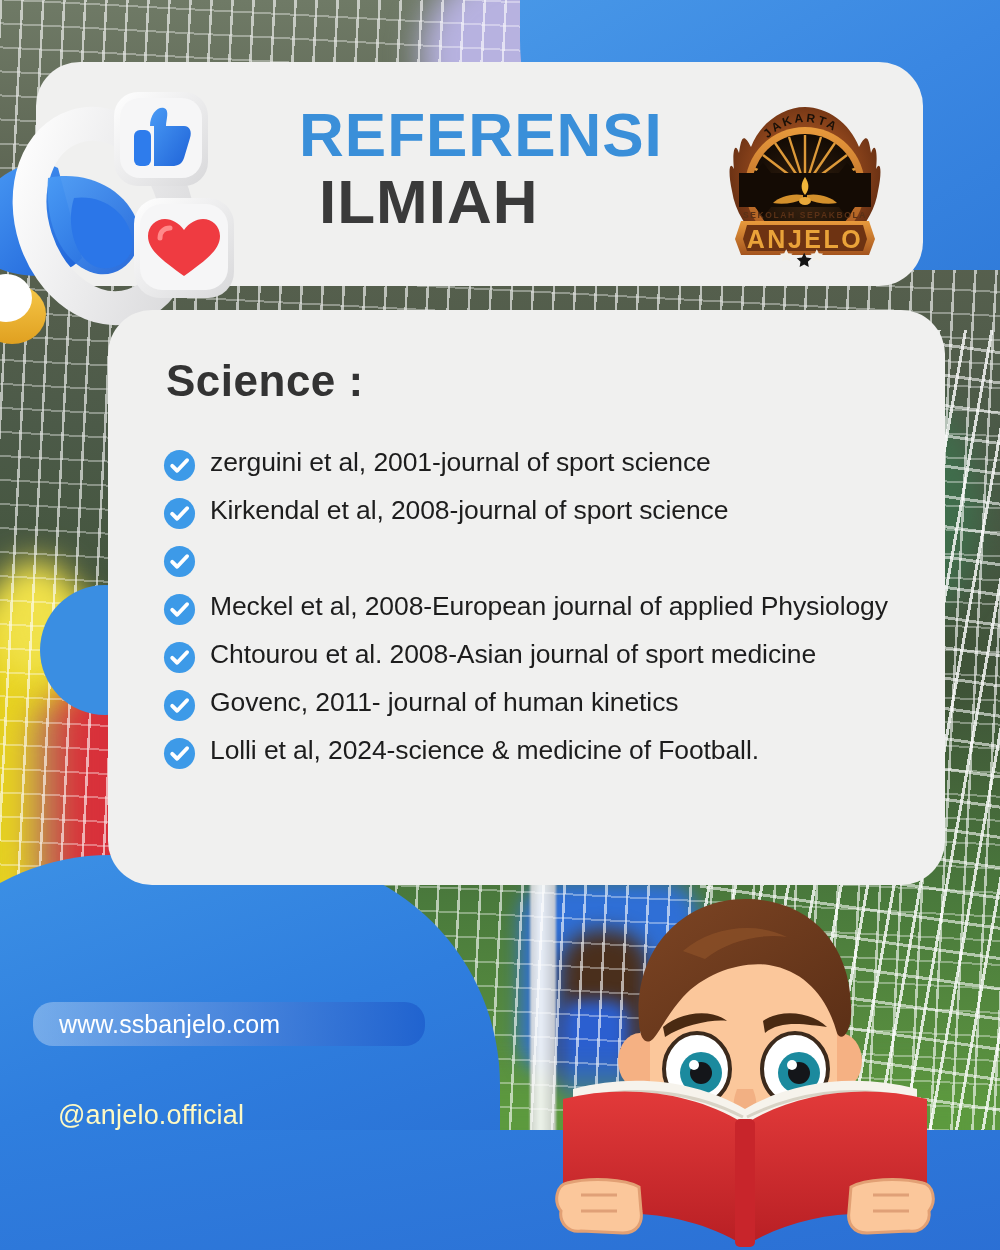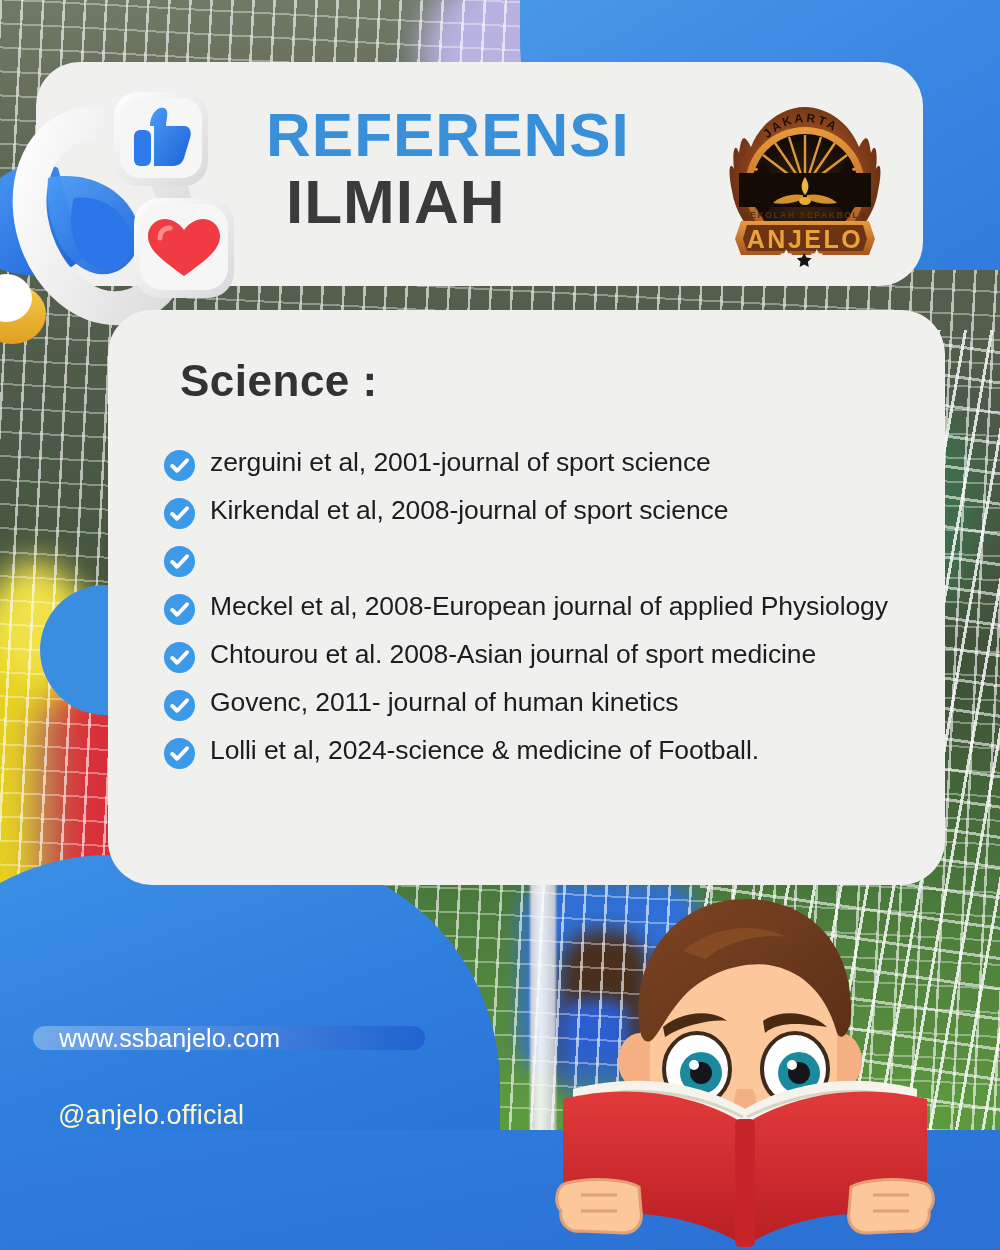--- a/index.html
+++ b/index.html
@@ -70,55 +70,55 @@
   
   .card {
     position:absolute;
     background:#f0f0ef;
     border-radius:44px;
   }
   #header-card { left:36px; top:62px; width:887px; height:224px; }
   #body-card   { left:108px; top:310px; width:837px; height:575px; }
 
   
-  .title-wrap { position:absolute; left:266px; top:105px; }
+  .title-wrap { position:absolute; left:299px; top:105px; }
   .title-line1 {
     font-size:62px; font-weight:bold; letter-spacing:1px;
     color:#3a8fd9; line-height:.98; font-family:"Liberation Sans", sans-serif;
   }
   .title-line2 {
     font-size:62px; font-weight:bold; letter-spacing:1px;
     color:#3a3a3a; line-height:1.02; margin-top:4px;margin-left:20px;
   }
 
   
   #logo { position:absolute; left:725px; top:103px; width:160px; height:165px; }
   .logo-svg { width:160px; height:165px; display:block; }
 
   
   #megaphone { position:absolute; left:-14px; top:48px; width:270px; height:300px; }
 
   
   .section-title {
-    position:absolute; left:180px; top:356px;
+    position:absolute; left:166px; top:356px;
     font-size:44px; font-weight:bold; color:#333; letter-spacing:.5px;
   }
   #ref-list { position:absolute; left:163px; top:445px; width:760px; }
   .ref-item { display:flex; align-items:flex-start; margin-bottom:11px; }
   .check {
     flex:0 0 auto; width:33px; height:33px; margin-top:4px; margin-right:14px;
   }
   .ref-text {
     font-size:26.5px; color:#1d1d1d; line-height:1.32; letter-spacing:-.1px;
     font-family:"Liberation Sans", sans-serif; font-weight:400;
   }
 
   
   #website-pill {
-    position:absolute; left:33px; top:1026px; width:392px; height:24px;
+    position:absolute; left:33px; top:1002px; width:392px; height:44px;
     border-radius:20px;
     background:linear-gradient(90deg, rgba(255,255,255,.32) 0%, rgba(30,95,205,.85) 100%);
     display:flex; align-items:center;
   }
   #website-text { color:#fff; font-size:25px; padding-left:26px; letter-spacing:.1px; }
   #handle-text {
     position:absolute; left:58px; top:1100px;
     color:#fef9c3; font-size:27px; letter-spacing:.2px;
   }
 

